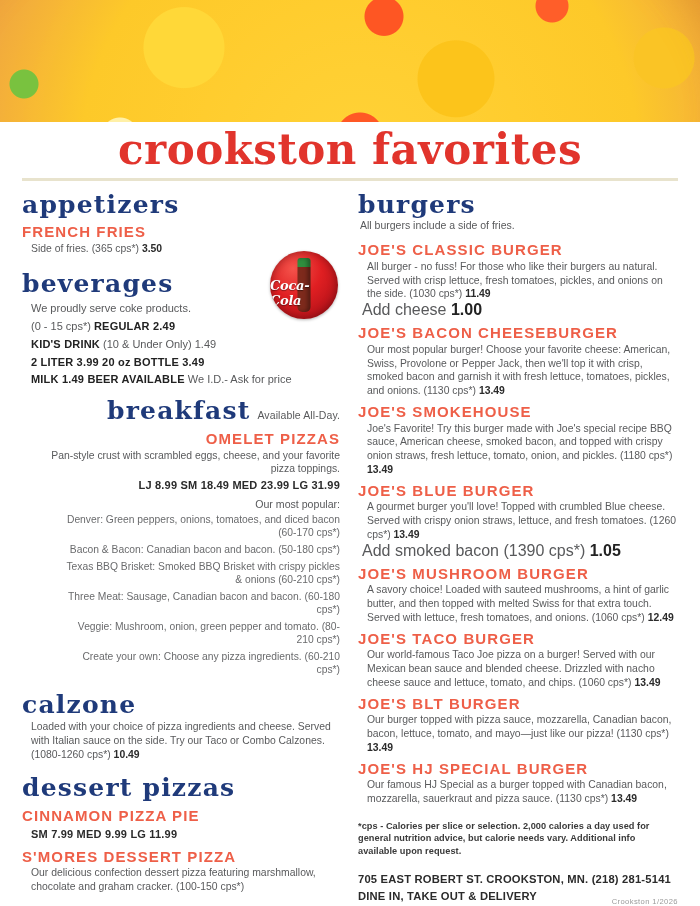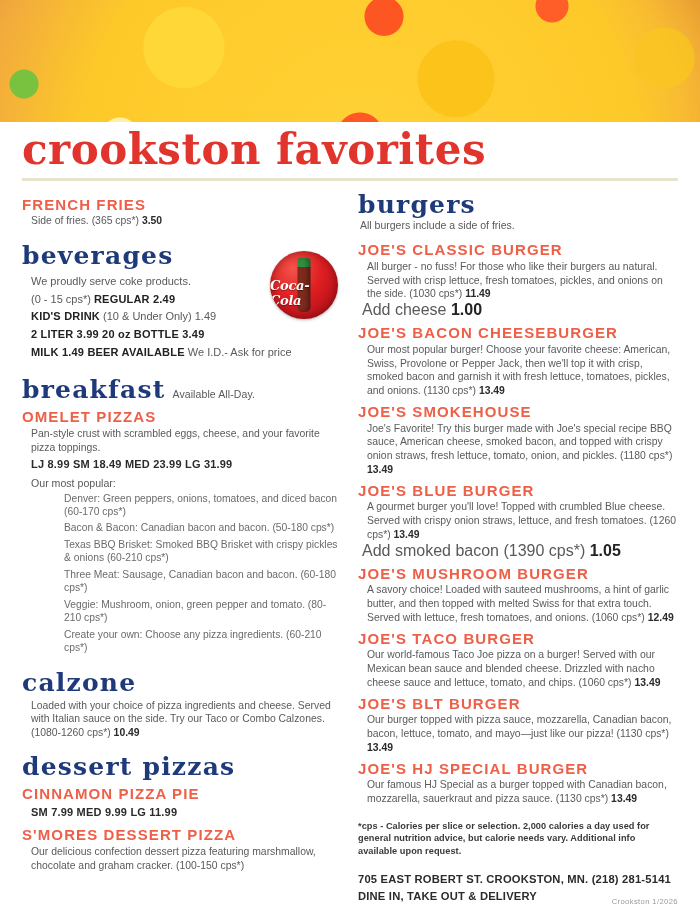--- a/index.html
+++ b/index.html
@@ -54,21 +54,21 @@
     filter: saturate(1.15);
   }
   .hero-crust {
     position: absolute; right: -6px; top: -170px;
     width: 330px; height: 560px; border-radius: 50%;
     background: linear-gradient(100deg,#f3bb62 0%, #e9a14a 45%, #d98b37 100%);
     box-shadow: inset 10px 0 26px rgba(255,225,170,.55), inset -6px 0 18px rgba(150,90,25,.45);
   }
 
   
-  .title-bar { padding: 6px 22px 0 22px; }
+  .title-bar { padding: 6px 22px 0 22px; text-align: center; }
   .menu-title {
     font-family: "DejaVu Serif", serif;
     font-weight: 700;
     font-size: 42px;
     letter-spacing: 0.5px;
     color: #e1342c;
     line-height: 1.04;
     white-space: nowrap;
   }
   .title-rule {
@@ -183,39 +183,40 @@
   <div class="title-bar">
     <div class="menu-title">crookston favorites</div>
   </div>
   <div class="title-rule"></div>
 
   <div class="cols">
 
     <div class="col-left">
 
       <div>
+        <div class="sec-head">appetizers</div>
         <div class="item-name">FRENCH FRIES</div>
         <div class="item-desc"><span>Side of fries. (365 cps*) </span><b>3.50</b></div>
       </div>
 
       <div style="margin-top:14px;">
         <div class="sec-head">beverages</div>
         <div class="coke">
           <div class="coke-text">Coca-Cola</div>
         </div>
         <div class="bev-lines">
           <div class="bev-row">We proudly serve coke products.</div>
           <div class="bev-row"><span>(0 - 15 cps*)   </span><b>REGULAR 2.49</b><span></span></div>
           <div class="bev-row"><span></span><b>KID'S DRINK</b><span> (10 &amp; Under Only)  1.49</span></div>
           <div class="bev-row"><span></span><b>2 LITER 3.99   20 oz BOTTLE 3.49</b><span></span></div>
           <div class="bev-row"><span></span><b>MILK 1.49   BEER AVAILABLE</b><span> We I.D.- Ask for price</span></div>
         </div>
       </div>
 
-      <div style="margin-top:14px;">
+      <div style="margin-top:8px;text-align:right;">
         <span class="sec-head">breakfast</span><span class="sec-note">Available All-Day.</span>
         <div class="item-name">OMELET PIZZAS</div>
         <div class="item-desc">Pan-style crust with scrambled eggs, cheese, and your favorite pizza toppings.</div>
         <div class="price-line">LJ 8.99  SM 18.49  MED 23.99  LG 31.99</div>
         <div class="sub-label">Our most popular:</div>
         <div class="sub-item">Denver: Green peppers, onions, tomatoes, and diced bacon (60-170 cps*)</div>
         <div class="sub-item">Bacon &amp; Bacon: Canadian bacon and bacon. (50-180 cps*)</div>
         <div class="sub-item">Texas BBQ Brisket: Smoked BBQ Brisket with crispy pickles &amp; onions (60-210 cps*)</div>
         <div class="sub-item">Three Meat: Sausage, Canadian bacon and bacon. (60-180 cps*)</div>
         <div class="sub-item">Veggie: Mushroom, onion, green pepper and tomato. (80-210 cps*)</div>

